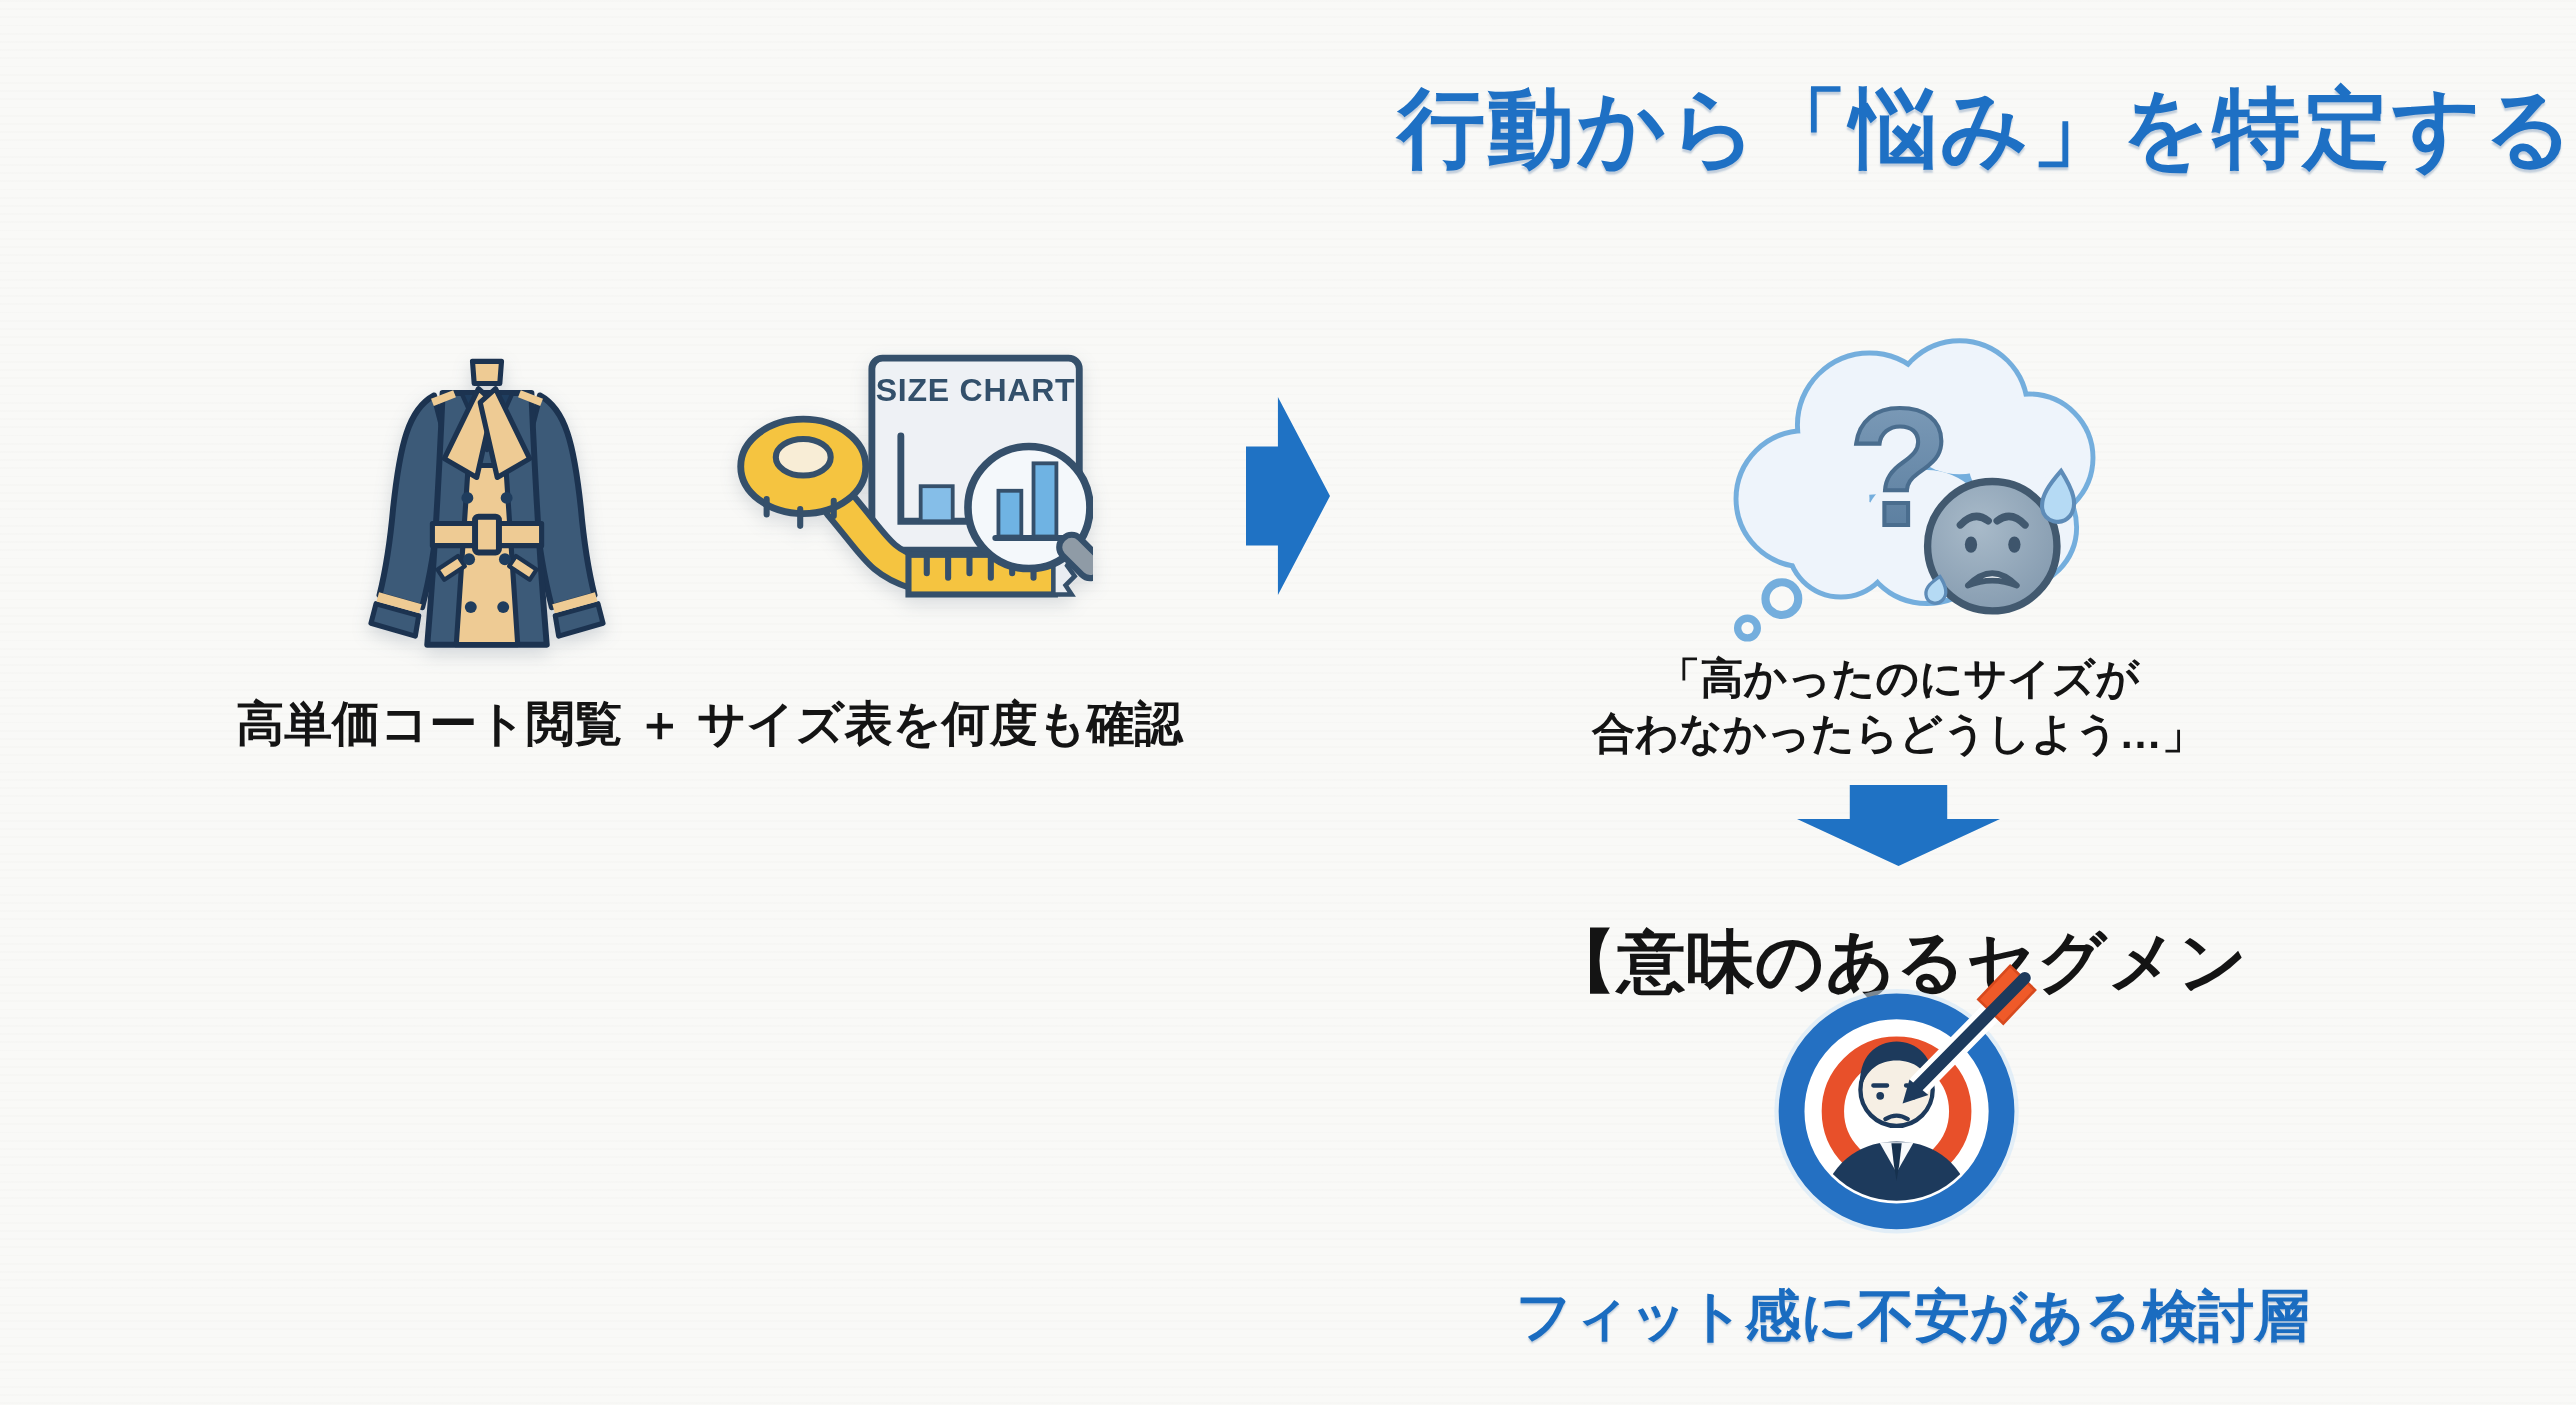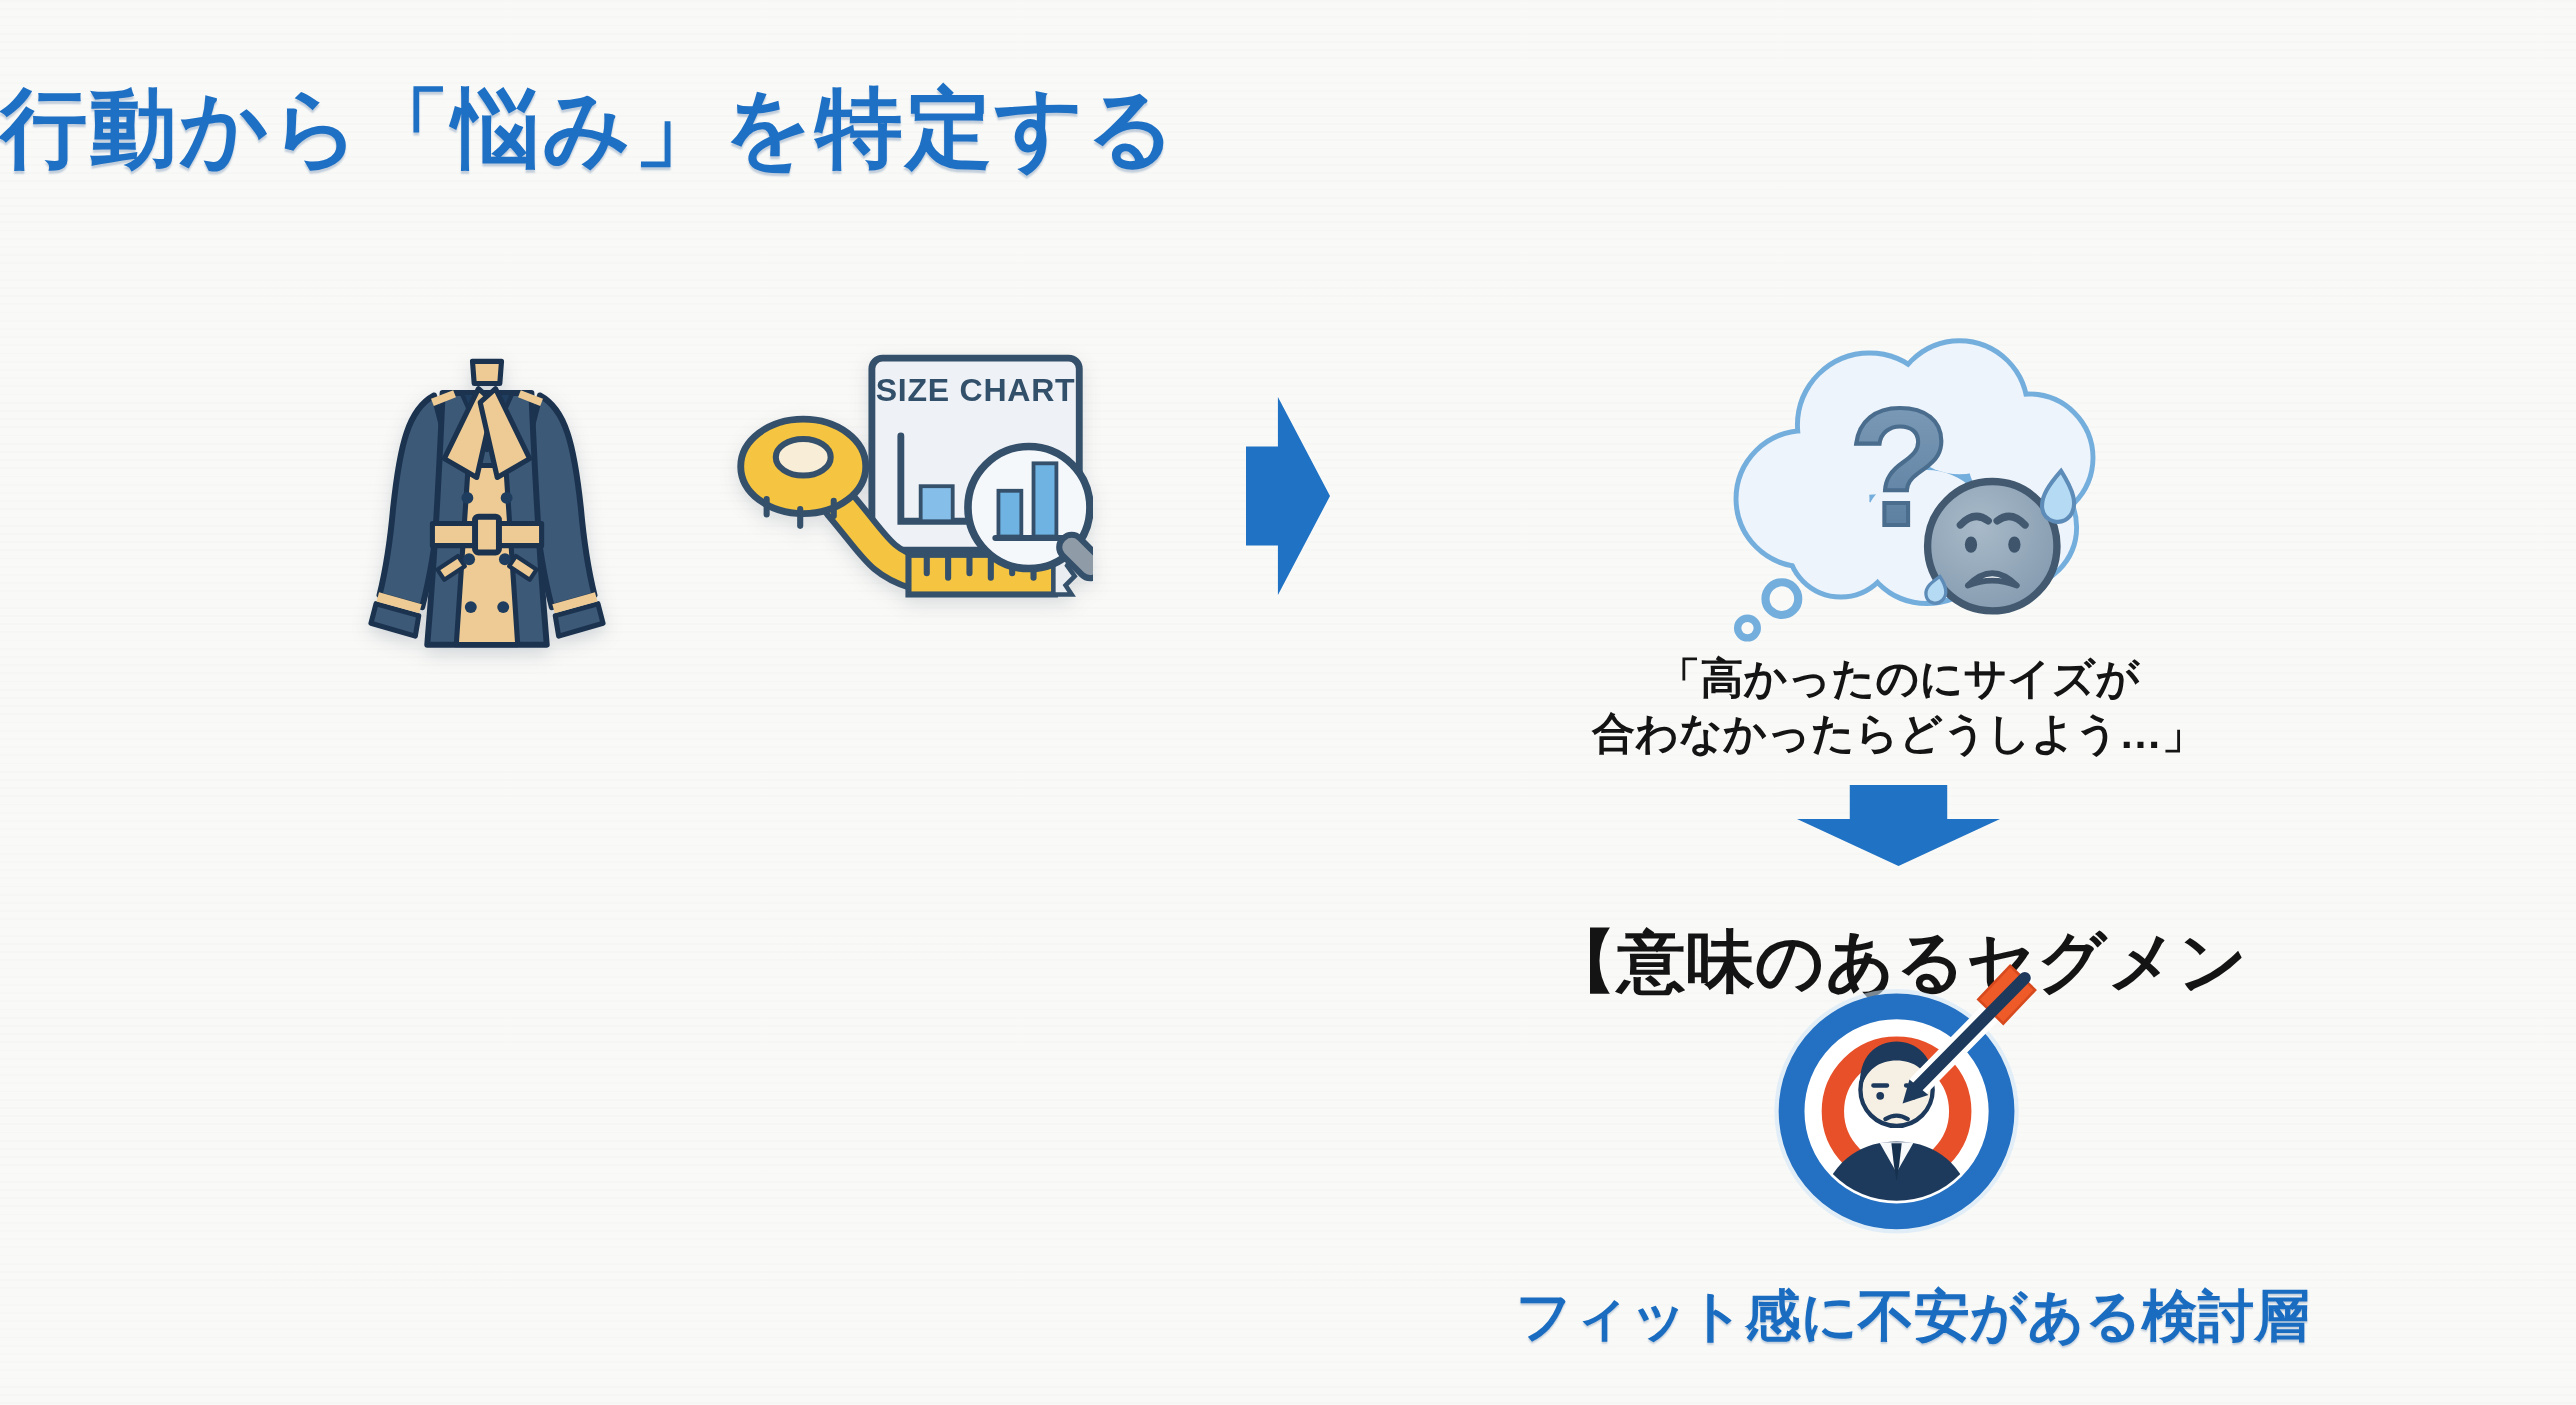--- a/index.html
+++ b/index.html
@@ -10,21 +10,21 @@
   .canvas{
     position:relative;
     width:2576px;height:1405px;
     background:#f9f9f7;
     background-image:repeating-linear-gradient(180deg, rgba(120,120,110,0.018) 0 1.8px, rgba(0,0,0,0) 1.8px 8.2px);
     overflow:hidden;
   }
   .abs{position:absolute;}
   .page-title{
     left:0;top:70px;width:2576px;
-    text-align:left;
+    text-align:right;
     font-size:87px;font-weight:700;
     color:#1e70c4;
     letter-spacing:2.7px;
     text-shadow:0 2.7px 1.8px rgba(30,80,140,0.25);
   }
   .sec-header{
     font-weight:700;color:#141414;
     text-align:center;font-size:51px;
     letter-spacing:0.9px;
   }
@@ -118,20 +118,21 @@
     <path d="M52,193 v20 M96,206 v22 M140,195 v20" stroke="#35506b" stroke-width="8" stroke-linecap="round"></path>
     <circle cx="396" cy="204" r="80" fill="#f4f8fb" stroke="#35506b" stroke-width="10"></circle>
     <path d="M352,244 h92" stroke="#35506b" stroke-width="8" stroke-linecap="round"></path>
     <rect x="356" y="182" width="30" height="60" fill="#6fb3e3" stroke="#35506b" stroke-width="5"></rect>
     <rect x="402" y="146" width="30" height="96" fill="#6fb3e3" stroke="#35506b" stroke-width="5"></rect>
     <g transform="rotate(45 462 266)">
       <rect x="432" y="250" width="66" height="32" rx="15" fill="#8f9ba6" stroke="#35506b" stroke-width="8"></rect>
     </g>
   </svg>
 
+  <div class="abs bh-caption">高単価コート閲覧 ＋ サイズ表を何度も確認</div>
 
   <div class="abs block-arrow arrow-right"></div>
 
 
   <svg class="abs cloud-icon" viewBox="0 0 480 400">
     <defs>
       <linearGradient id="qg" x1="0" y1="0" x2="0" y2="1">
         <stop offset="0" stop-color="#82a0bc"></stop>
           <stop offset="1" stop-color="#54789a"></stop>
       </linearGradient>

